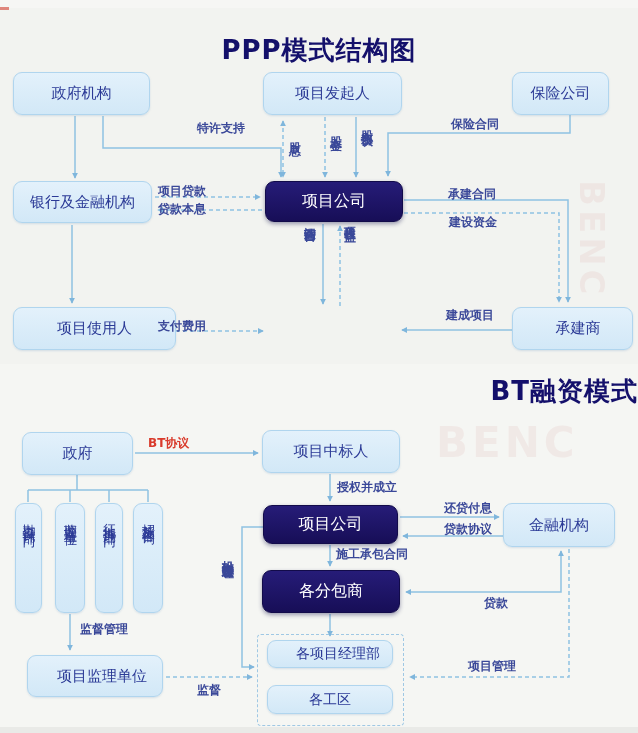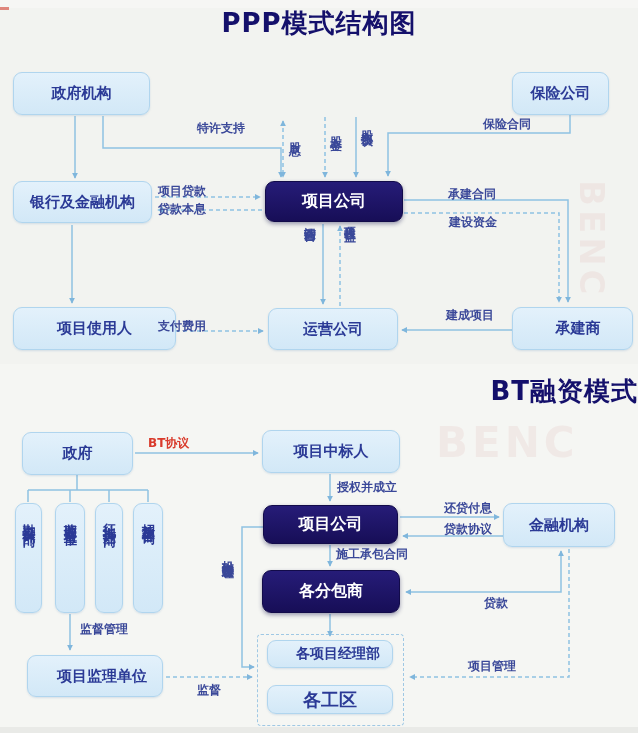--- a/index.html
+++ b/index.html
@@ -18,21 +18,21 @@
   svg.wires{position:absolute;left:0;top:0;z-index:1;}
 
   .title{
     position:absolute;z-index:3;width:638px;text-align:center;
     color:#14106b;font-weight:bold;font-size:26px;letter-spacing:1px;
   }
   .node{
     position:absolute;z-index:2;box-sizing:border-box;
     background:linear-gradient(#e3f1fb,#d2e8f7);
     border:1px solid #b0d5ee;border-radius:9px;
-    color:#2b3a96;font-weight:bold;font-size:15px;
+    color:#2b3a96;font-weight:normal;font-size:15px;
     display:flex;align-items:center;justify-content:center;
     box-shadow:0 1px 2px rgba(120,160,200,.25);
     white-space:nowrap;
   }
   .node.dark{
     background:linear-gradient(#261c78,#170e57);
     border:1px solid #120b4a;color:#ffffff;font-size:16px;
     box-shadow:0 2px 4px rgba(40,40,90,.45);
   }
   .node.vtext{
@@ -100,54 +100,54 @@
       <path d="M 330 545 V 566" marker-end="url(#ah)"></path>
       <path d="M 406 592 H 561 V 551" marker-start="url(#ah)" marker-end="url(#ah)"></path>
       <path d="M 330 614 V 636" marker-end="url(#ah)"></path>
       <path d="M 263 527 H 242 V 667 H 254" marker-end="url(#ah)"></path>
       <path d="M 70 614 V 650" marker-end="url(#ah)"></path>
       <path d="M 166 677 H 252" stroke-dasharray="4 3" marker-end="url(#ah)"></path>
       <path d="M 569 549 V 677 H 410" stroke-dasharray="4 3" marker-end="url(#ah)"></path>
     </g>
   </svg>
 
-  <div class="title" style="top:6px;">PPP模式结构图</div>
+  <div class="title" style="top:33px;">PPP模式结构图</div>
   <div class="title" style="top:374px;text-align:right;">BT融资模式</div>
 
   <div class="node" style="left:13px;top:72px;width:137px;height:43px;">政府机构</div>
+  <div class="node" style="left:263px;top:72px;width:139px;height:43px;">项目发起人</div>
   <div class="node" style="left:512px;top:72px;width:97px;height:43px;">保险公司</div>
   <div class="node" style="left:13px;top:181px;width:139px;height:42px;">银行及金融机构</div>
   <div class="node dark" style="left:265px;top:181px;width:138px;height:41px;">项目公司</div>
   <div class="node" style="left:13px;top:307px;width:163px;height:43px;">项目使用人</div>
-  <div class="node" style="left:268px;top:308px;width:130px;height:42px;">运营公司</div>
   <div class="node" style="left:512px;top:307px;width:121px;height:43px;padding-left:11px;">承建商</div>
 
   <div class="lbl" style="left:161px;top:122px;margin-left:36px;">特许支持</div>
   <div class="lbl v" style="left:289px;top:133px;">股息</div>
   <div class="lbl v" style="left:330px;top:127px;">股本金</div>
   <div class="lbl v" style="left:361px;top:121px;">股东协议</div>
-  <div class="lbl" style="left:451px;top:118px;margin-left:32px;">保险合同</div>
+  <div class="lbl" style="left:451px;top:118px;">保险合同</div>
   <div class="lbl" style="left:158px;top:185px;">项目贷款</div>
   <div class="lbl" style="left:158px;top:203px;">贷款本息</div>
   <div class="lbl" style="left:448px;top:188px;">承建合同</div>
   <div class="lbl" style="left:449px;top:216px;">建设资金</div>
   <div class="lbl v" style="left:304px;top:217px;">运营合同</div>
   <div class="lbl v" style="left:344px;top:217px;">项目收益</div>
   <div class="lbl" style="left:158px;top:320px;">支付费用</div>
   <div class="lbl" style="left:446px;top:309px;">建成项目</div>
 
   <div class="node" style="left:22px;top:432px;width:111px;height:43px;">政府</div>
   <div class="node" style="left:262px;top:430px;width:138px;height:43px;">项目中标人</div>
   <div class="node dark" style="left:263px;top:505px;width:135px;height:39px;">项目公司</div>
   <div class="node" style="left:503px;top:503px;width:112px;height:44px;">金融机构</div>
   <div class="node dark" style="left:262px;top:570px;width:138px;height:43px;">各分包商</div>
 
   <div class="dashed-group" style="left:257px;top:634px;width:147px;height:92px;"></div>
   <div class="node" style="left:267px;top:640px;width:126px;height:28px;font-size:14px;padding-left:16px;">各项目经理部</div>
-  <div class="node" style="left:267px;top:685px;width:126px;height:29px;font-size:18px;text-align:right;">各工区</div>
+  <div class="node" style="left:267px;top:685px;width:126px;height:29px;font-size:14px;text-align:right;">各工区</div>
 
   <div class="node vtext" style="left:15px;top:503px;width:27px;height:110px;">勘查设计部门</div>
   <div class="node vtext" style="left:55px;top:503px;width:30px;height:110px;">监理管理单位</div>
   <div class="node vtext" style="left:95px;top:503px;width:28px;height:110px;">征地拆迁部门</div>
   <div class="node vtext" style="left:133px;top:503px;width:30px;height:110px;">招标及咨询</div>
 
   <div class="node" style="left:27px;top:655px;width:136px;height:42px;padding-left:14px;">项目监理单位</div>
 
   <div class="lbl red" style="left:148px;top:437px;">BT协议</div>
   <div class="lbl" style="left:337px;top:481px;">授权并成立</div>

